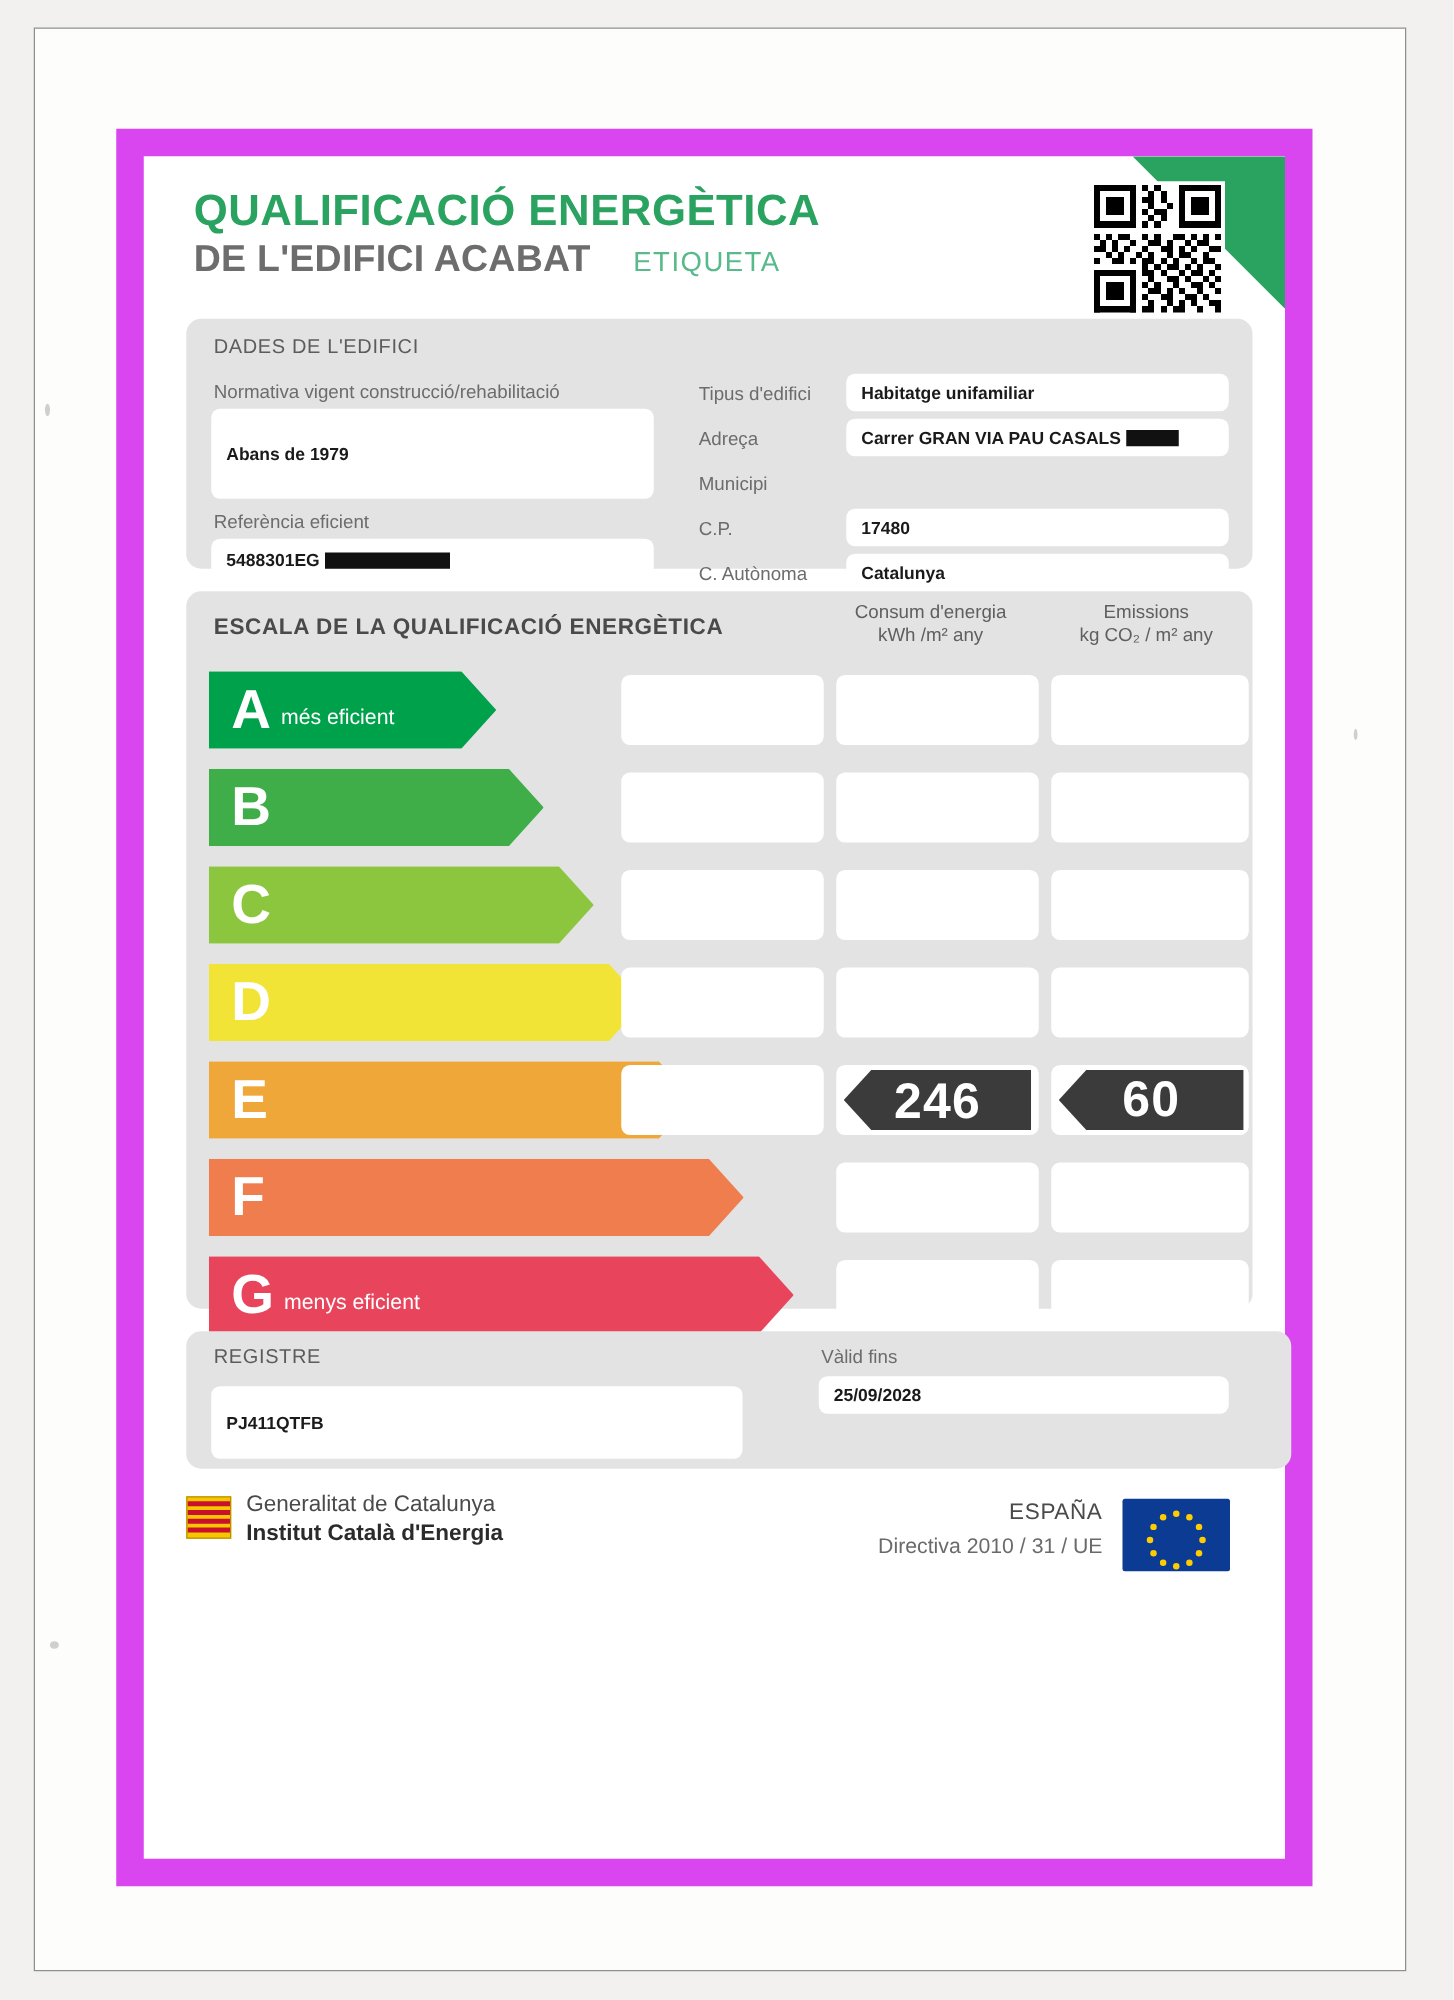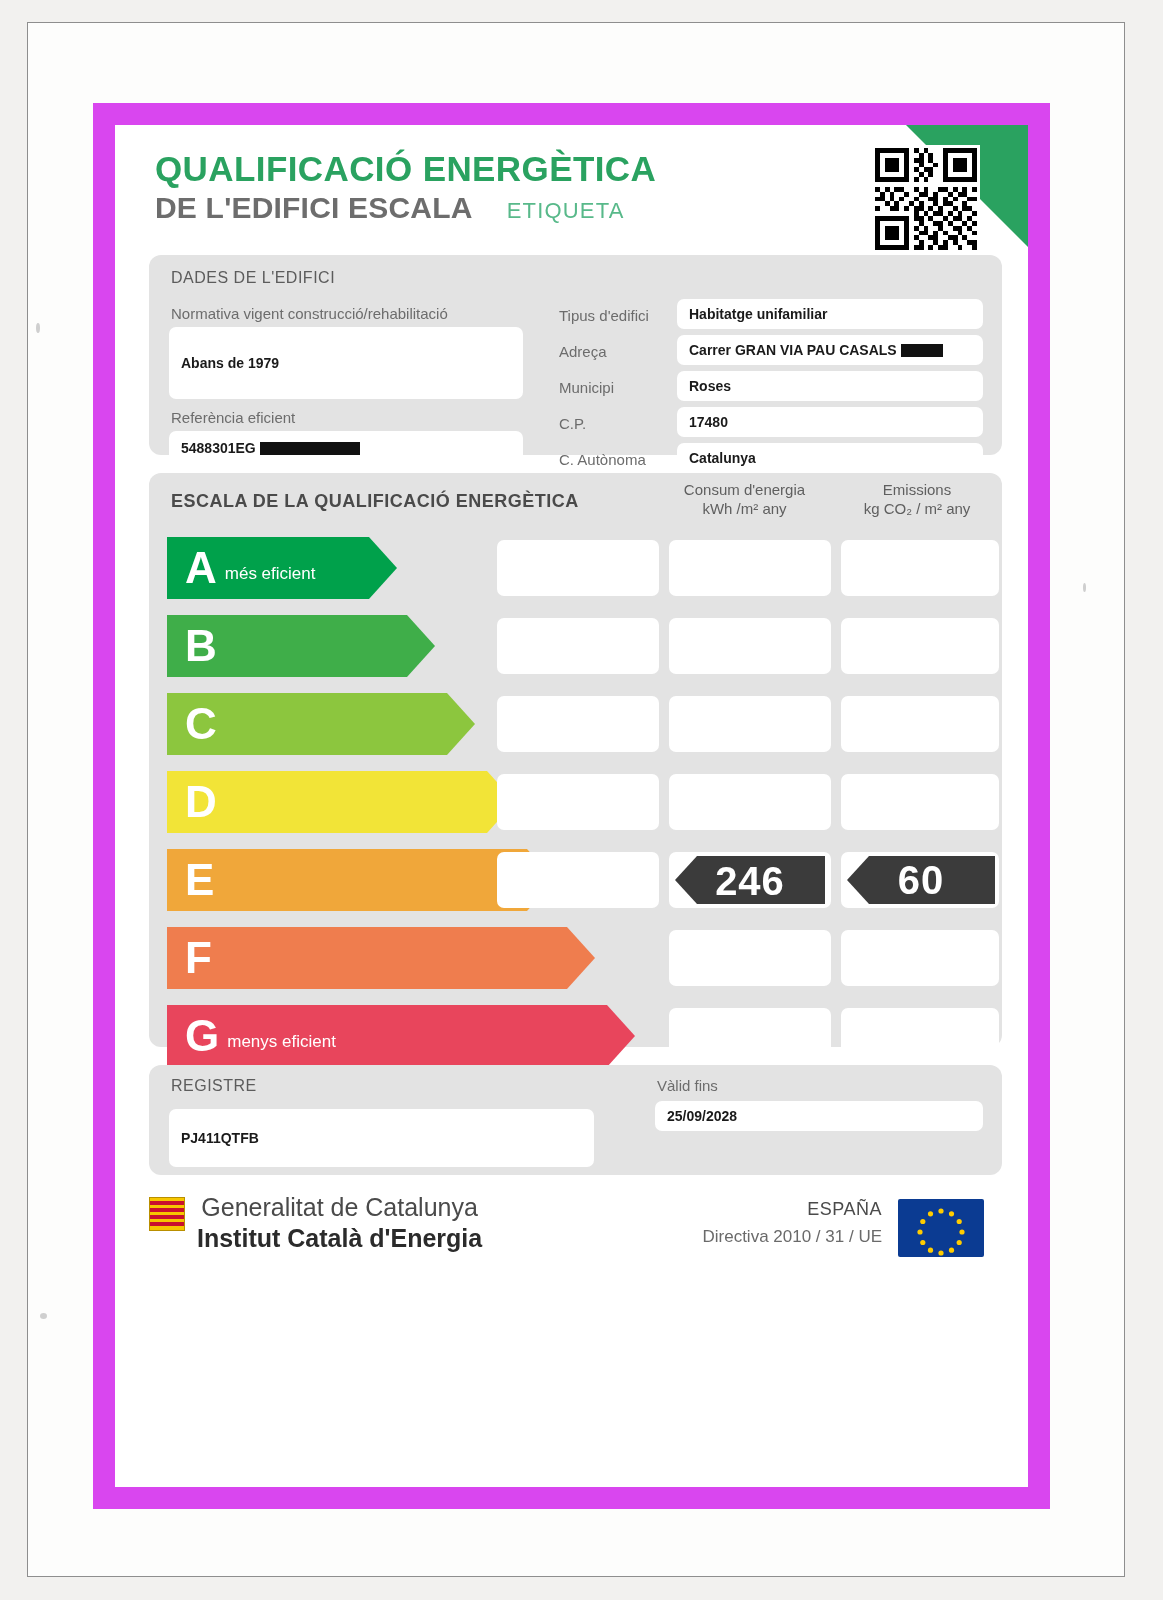--- a/index.html
+++ b/index.html
@@ -99,21 +99,21 @@
   .qr svg { display: block; }
 
   
   .panel {
     position: absolute;
     background: #e3e3e3;
     border-radius: 12px;
   }
   .panel-building { left: 34px; top: 130px; width: 853px; height: 200px; }
   .panel-scale    { left: 34px; top: 348px; width: 853px; height: 574px; }
-  .panel-reg      { left: 34px; top: 940px; width: 853px; height: 110px; }
+  .panel-reg      { left: 34px; top: 940px; width: 853px; height: 110px; padding-left: 31px; }
 
   .sec-title {
     position: absolute;
     font-size: 16px;
     color: #5c5c5c;
     letter-spacing: 0.5px;
   }
   .sec-title.bold {
     font-weight: bold;
     color: #4a4a4a;
@@ -192,21 +192,21 @@
     align-items: center;
     justify-content: center;
     color: #ffffff;
     font-size: 40px;
     font-weight: bold;
     letter-spacing: 1px;
   }
 
   
   .footer { position: absolute; left: 34px; top: 1068px; width: 853px; height: 90px; }
-  .gen-name { font-size: 25px; color: #4a4a4a; text-align: center; }
+  .gen-name { font-size: 18px; color: #4a4a4a; }
   .gen-name b { color: #2b2b2b; }
   .esp {
     position: absolute;
     right: 120px; top: 6px;
     text-align: right;
     font-size: 18px;
     color: #4a4a4a;
     letter-spacing: 0.5px;
   }
   .dir {
@@ -251,21 +251,21 @@
     <div class="speck" style="left:12px; top:1290px; width:7px; height:6px;"></div>
     <div class="speck" style="left:1055px; top:560px; width:3px; height:9px;"></div>
 
     <div class="label">
       <div class="label-inner">
         <div class="corner"></div>
 
         <div class="hdr">
           <div class="hdr-l1">QUALIFICACIÓ ENERGÈTICA</div>
           <div class="hdr-l2row">
-            <div class="hdr-l2">DE L'EDIFICI ESCALA</div>
+            <div class="hdr-l2">DE L'EDIFICI ACABAT</div>
             <div class="hdr-etiqueta">ETIQUETA</div>
           </div>
         </div>
 
         <div class="qr">
           <svg width="102" height="102" viewBox="0 0 21 21" shape-rendering="crispEdges">
             <rect width="21" height="21" fill="#fff"></rect>
             <g fill="#000">
               <rect x="0" y="0" width="7" height="1"></rect>
                 <rect x="0" y="6" width="7" height="1"></rect>
@@ -397,23 +397,20 @@
             <span>Habitatge unifamiliar</span>
           </div>
 
           <div class="fld-label" style="left:410px; top:88px;">Adreça</div>
           <div class="fld-box" style="left:528px; top:80px; width:306px; height:30px;">
             <span>Carrer GRAN VIA PAU CASALS</span>
               <span class="redact" style="width:42px;"></span>
           </div>
 
           <div class="fld-label" style="left:410px; top:124px;">Municipi</div>
-          <div class="fld-box" style="left:528px; top:116px; width:306px; height:30px;">
-            <span>Roses</span>
-          </div>
 
           <div class="fld-label" style="left:410px; top:160px;">C.P.</div>
           <div class="fld-box" style="left:528px; top:152px; width:306px; height:30px;">
             <span>17480</span>
           </div>
 
           <div class="fld-label" style="left:410px; top:196px;">C. Autònoma</div>
           <div class="fld-box" style="left:528px; top:188px; width:306px; height:30px;">
             <span>Catalunya</span>
           </div>

